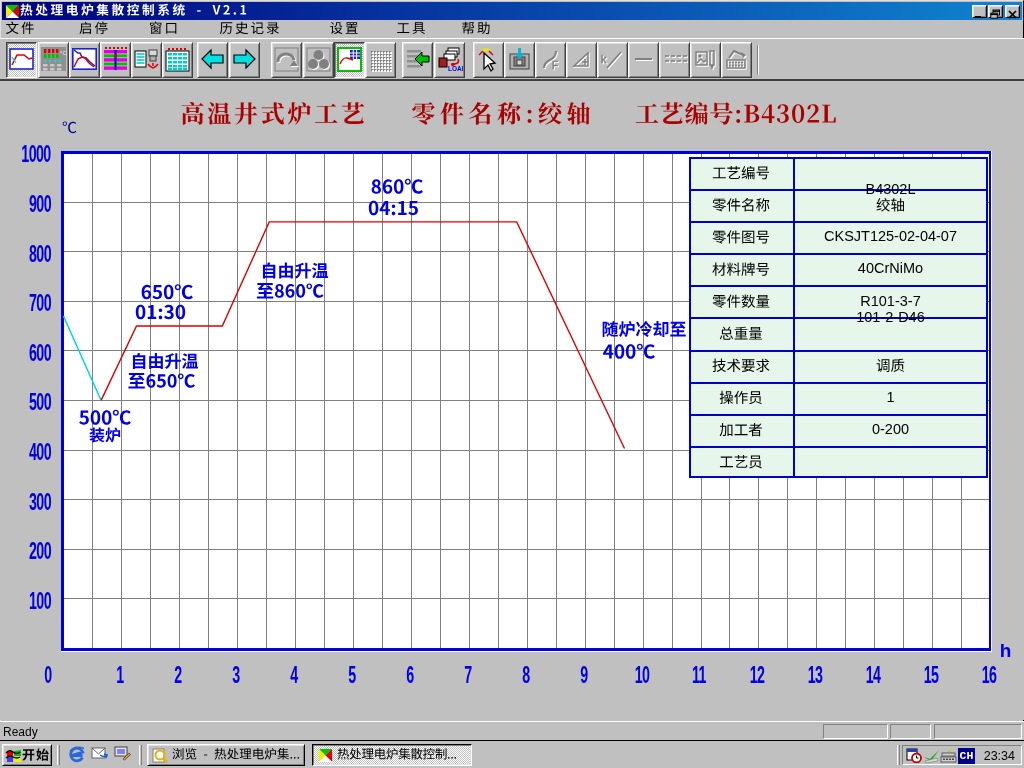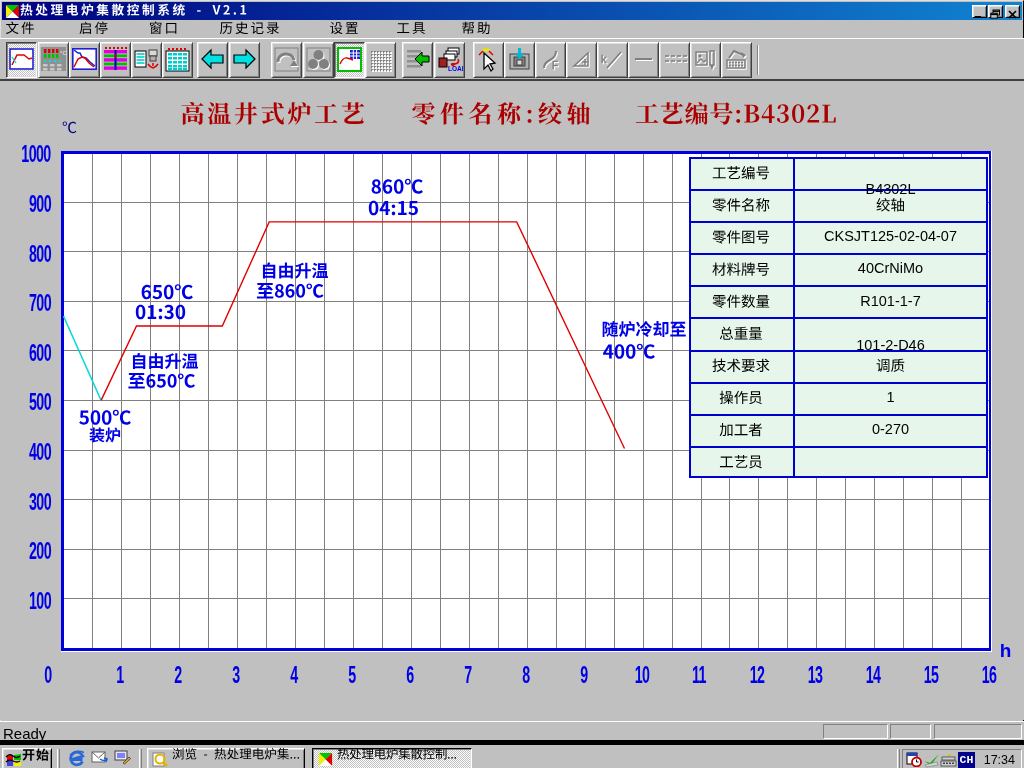--- a/index.html
+++ b/index.html
@@ -12,23 +12,23 @@
 .tbtn{position:absolute;top:3px;width:31px;height:36px;background:#c0c0c0;border:1px solid;border-color:#ffffff #404040 #404040 #ffffff;box-shadow:inset 1px 1px 0 #dfdfdf,inset -1px -1px 0 #808080}
 .tbtn svg{position:absolute;left:1px;top:3px}
 .tbtn.press{border-color:#404040 #ffffff #ffffff #404040;box-shadow:inset 1px 1px 0 #808080,inset -1px -1px 0 #dfdfdf;background-image:conic-gradient(#fff 90deg,#c0c0c0 90deg 180deg,#fff 180deg 270deg,#c0c0c0 270deg);background-size:2px 2px}
 #client{position:absolute;left:0;top:79px;width:1024px;height:641px;background:#c0c0c0;border-top:2px solid #404040}
 #plot{position:absolute;left:61px;top:151px;width:931px;height:501px;background:#ffffff}
 #ptable{position:absolute;left:689px;top:157px;width:299px;height:321px;background:#e6f6ea;border:2px solid #0000cc;z-index:20}
 .trow{position:absolute;left:0;width:295px;border-bottom:2px solid #0000cc;height:32.1px}
 #tcol{position:absolute;left:102px;top:0;width:2px;height:317px;background:#0000cc}
 .tv{position:absolute;width:180px;text-align:center;font-size:14.5px;color:#000;z-index:30}
 .ax{position:absolute;width:60px;text-align:center;font-size:23px;font-weight:bold;color:#0000e8;transform:scaleX(0.62);letter-spacing:-1px;z-index:15;line-height:22px}
-#statusbar{position:absolute;left:0;top:721px;width:1024px;height:19px;background:#c0c0c0;border-top:1px solid #ffffff;font-size:15px}
+#statusbar{position:absolute;left:0;top:721px;width:1024px;height:19px;background:#c0c0c0;border-top:1px solid #ffffff;font-size:12px}
 .spanel{position:absolute;top:1.5px;height:15px;border:1px solid;border-color:#808080 #ffffff #ffffff #808080}
-#taskbar{position:absolute;left:0;top:740px;width:1024px;height:28px;background:#c0c0c0;border-top:5px solid #000000}
+#taskbar{position:absolute;left:0;top:740px;width:1024px;height:28px;background:#c0c0c0;border-top:1px solid #000000}
 .tkbtn{position:absolute;top:3px;height:22px;background:#c0c0c0;border:1px solid;border-color:#ffffff #000000 #000000 #ffffff;box-shadow:inset 1px 1px 0 #dfdfdf,inset -1px -1px 0 #808080}
 .tkbtn.press{border-color:#000000 #ffffff #ffffff #000000;box-shadow:inset 1px 1px 0 #808080,inset -1px -1px 0 #dfdfdf;background-image:conic-gradient(#fff 90deg,#c0c0c0 90deg 180deg,#fff 180deg 270deg,#c0c0c0 270deg);background-size:2px 2px}
 .ridge{position:absolute;top:4px;width:3px;height:20px;border-left:1px solid #ffffff;border-right:1px solid #808080}
 .qico{position:absolute;top:5px}
 </style></head>
 <body>
 
 <div class="abs" style="left:0;top:0;width:1024px;height:768px;border:1px solid #dfdfdf;border-right-color:#000;border-bottom-color:#000"></div>
 
 <div id="titlebar">
@@ -600,24 +600,24 @@
 <div class="ax" style="left:669px;top:663.5px">11</div>
 <div class="ax" style="left:727px;top:663.5px">12</div>
 <div class="ax" style="left:785px;top:663.5px">13</div>
 <div class="ax" style="left:843px;top:663.5px">14</div>
 <div class="ax" style="left:901px;top:663.5px">15</div>
 <div class="ax" style="left:959px;top:663.5px">16</div>
 <div class="ax" style="left:975px;top:640px;transform:scaleX(1);font-size:19px">h</div>
 <div class="tv" style="left:800.5px;top:181px">B4302L</div>
 <div class="tv" style="left:800.5px;top:228.2px">CKSJT125-02-04-07</div>
 <div class="tv" style="left:800.5px;top:260.4px">40CrNiMo</div>
-<div class="tv" style="left:800.5px;top:292.5px">R101-1-7</div>
-<div class="tv" style="left:800.5px;top:337px">101-2-D46</div>
+<div class="tv" style="left:800.5px;top:292.5px">R101-3-7</div>
+<div class="tv" style="left:800.5px;top:309px">101-2-D46</div>
 <div class="tv" style="left:800.5px;top:388.8px">1</div>
-<div class="tv" style="left:800.5px;top:420.9px">0-270</div>
+<div class="tv" style="left:800.5px;top:420.9px">0-200</div>
 <div id="statusbar">
   <div style="position:absolute;left:3px;top:3px">Ready</div>
   <div class="spanel" style="left:823px;width:65px"></div>
   <div class="spanel" style="left:890px;width:41px"></div>
   <div class="spanel" style="left:934px;width:88px"></div>
 </div>
 <div id="taskbar">
   <div class="tkbtn" style="left:2px;width:50px">
     <svg class="qico" style="position:absolute;left:2px;top:2.5px" width="18" height="16" viewBox="0 0 18 16">
       <g>
@@ -679,21 +679,21 @@
         <g fill="#404040">
           <rect x="3" y="9.5" width="2" height="1.5"></rect>
           <rect x="6" y="9.5" width="2" height="1.5"></rect>
           <rect x="9" y="9.5" width="2" height="1.5"></rect>
           <rect x="12" y="9.5" width="2" height="1.5"></rect>
         </g>
         <rect x="8" y="1" width="3" height="2" fill="#e0c000"></rect>
       </svg>
     <div style="position:absolute;left:55px;top:2px;width:17px;height:16px;background:#000088"></div>
     <div style="position:absolute;left:55px;top:2px;width:17px;height:16px;color:#fff;font-weight:bold;font-size:11.5px;text-align:center;line-height:16px;font-family:'Liberation Mono',monospace">CH</div>
-    <div style="position:absolute;right:6px;top:3px;font-size:12.5px">17:34</div>
+    <div style="position:absolute;right:6px;top:3px;font-size:12.5px">23:34</div>
   </div>
 </div>
 <svg width="1024" height="768" style="position:absolute;left:0;top:0;z-index:40;pointer-events:none">
     <defs>
       <path id="g0" d="M0.327 -0.109C0.338 -0.047 0.346 0.035 0.346 0.084L0.464 0.067C0.463 0.018 0.451 -0.061 0.438 -0.122ZM0.531 -0.111C0.553 -0.049 0.576 0.031 0.582 0.08L0.702 0.057C0.694 0.007 0.668 -0.071 0.643 -0.13ZM0.735 -0.113C0.78 -0.048 0.833 0.04 0.854 0.094L0.968 0.043C0.943 -0.012 0.887 -0.097 0.841 -0.157ZM0.156 -0.15C0.124 -0.08 0.073 0 0.033 0.047L0.148 0.094C0.189 0.038 0.239 -0.047 0.271 -0.12ZM0.541 -0.851 0.539 -0.711H0.422V-0.61H0.535C0.532 -0.564 0.527 -0.522 0.52 -0.484L0.461 -0.517L0.41 -0.443L0.399 -0.546L0.3 -0.523V-0.606H0.404V-0.716H0.3V-0.847H0.19V-0.716H0.057V-0.606H0.19V-0.498L0.034 -0.465L0.058 -0.349L0.19 -0.382V-0.289C0.19 -0.277 0.186 -0.273 0.172 -0.273C0.159 -0.273 0.117 -0.273 0.077 -0.275C0.091 -0.244 0.106 -0.198 0.109 -0.167C0.176 -0.167 0.223 -0.17 0.257 -0.187C0.291 -0.205 0.3 -0.234 0.3 -0.288V-0.41L0.406 -0.437L0.404 -0.434L0.488 -0.383C0.461 -0.326 0.421 -0.279 0.359 -0.242C0.385 -0.222 0.419 -0.18 0.433 -0.153C0.504 -0.197 0.552 -0.252 0.584 -0.32C0.622 -0.294 0.656 -0.27 0.679 -0.249L0.739 -0.345C0.71 -0.368 0.667 -0.396 0.62 -0.425C0.634 -0.48 0.642 -0.542 0.646 -0.61H0.739C0.734 -0.34 0.735 -0.171 0.863 -0.171C0.938 -0.171 0.969 -0.207 0.98 -0.33C0.953 -0.338 0.913 -0.356 0.891 -0.375C0.888 -0.304 0.882 -0.274 0.868 -0.274C0.837 -0.274 0.841 -0.433 0.852 -0.711H0.651L0.654 -0.851Z"></path>
       <path id="g1" d="M0.395 -0.581C0.381 -0.472 0.357 -0.38 0.323 -0.302C0.292 -0.358 0.266 -0.427 0.244 -0.509L0.267 -0.581ZM0.196 -0.848C0.169 -0.648 0.111 -0.45 0.037 -0.35C0.069 -0.334 0.113 -0.303 0.135 -0.283C0.152 -0.306 0.168 -0.332 0.183 -0.362C0.205 -0.295 0.231 -0.238 0.26 -0.19C0.2 -0.103 0.121 -0.042 0.023 0.001C0.053 0.019 0.103 0.067 0.123 0.095C0.208 0.054 0.28 -0.005 0.34 -0.084C0.457 0.038 0.607 0.07 0.772 0.07H0.935C0.942 0.035 0.962 -0.027 0.982 -0.057C0.934 -0.056 0.818 -0.056 0.778 -0.056C0.639 -0.056 0.508 -0.082 0.405 -0.189C0.469 -0.312 0.511 -0.472 0.53 -0.675L0.449 -0.695L0.427 -0.691H0.296C0.306 -0.734 0.315 -0.778 0.323 -0.822ZM0.59 -0.85V-0.101H0.718V-0.476C0.77 -0.406 0.821 -0.332 0.847 -0.279L0.955 -0.345C0.912 -0.42 0.82 -0.535 0.75 -0.618L0.718 -0.6V-0.85Z"></path>
       <path id="g2" d="M0.514 -0.527H0.617V-0.442H0.514ZM0.718 -0.527H0.816V-0.442H0.718ZM0.514 -0.706H0.617V-0.622H0.514ZM0.718 -0.706H0.816V-0.622H0.718ZM0.329 -0.051V0.058H0.975V-0.051H0.729V-0.146H0.941V-0.254H0.729V-0.34H0.931V-0.807H0.405V-0.34H0.606V-0.254H0.399V-0.146H0.606V-0.051ZM0.024 -0.124 0.051 -0.002C0.147 -0.033 0.268 -0.073 0.379 -0.111L0.358 -0.225L0.261 -0.194V-0.394H0.351V-0.504H0.261V-0.681H0.368V-0.792H0.036V-0.681H0.146V-0.504H0.045V-0.394H0.146V-0.159Z"></path>
       <path id="g3" d="M0.429 -0.381V-0.288H0.235V-0.381ZM0.558 -0.381H0.754V-0.288H0.558ZM0.429 -0.491H0.235V-0.588H0.429ZM0.558 -0.491V-0.588H0.754V-0.491ZM0.111 -0.705V-0.112H0.235V-0.17H0.429V-0.117C0.429 0.037 0.468 0.078 0.606 0.078C0.637 0.078 0.765 0.078 0.798 0.078C0.92 0.078 0.957 0.02 0.974 -0.138C0.945 -0.144 0.906 -0.16 0.876 -0.176V-0.705H0.558V-0.844H0.429V-0.705ZM0.854 -0.17C0.846 -0.069 0.834 -0.043 0.785 -0.043C0.759 -0.043 0.647 -0.043 0.62 -0.043C0.565 -0.043 0.558 -0.052 0.558 -0.116V-0.17Z"></path>
       <path id="g4" d="M0.071 -0.641C0.068 -0.559 0.053 -0.451 0.031 -0.388L0.119 -0.356C0.144 -0.43 0.158 -0.544 0.158 -0.63ZM0.347 -0.682C0.335 -0.618 0.31 -0.529 0.289 -0.471L0.363 -0.439C0.389 -0.491 0.42 -0.574 0.451 -0.644ZM0.179 -0.839V-0.496C0.179 -0.323 0.164 -0.135 0.035 0.004C0.06 0.022 0.099 0.065 0.116 0.092C0.19 0.015 0.233 -0.074 0.257 -0.169C0.289 -0.124 0.323 -0.073 0.343 -0.038L0.421 -0.121C0.401 -0.148 0.316 -0.255 0.28 -0.294C0.287 -0.361 0.289 -0.429 0.289 -0.495V-0.839ZM0.592 -0.806C0.618 -0.768 0.646 -0.718 0.661 -0.679H0.458V-0.372C0.458 -0.247 0.449 -0.091 0.351 0.016C0.377 0.031 0.428 0.074 0.447 0.097C0.546 -0.01 0.572 -0.178 0.577 -0.316H0.828V-0.256H0.944V-0.679H0.706L0.775 -0.712C0.761 -0.75 0.727 -0.807 0.694 -0.85ZM0.828 -0.423H0.578V-0.571H0.828Z"></path>
       <path id="g5" d="M0.438 -0.279V-0.227H0.048V-0.132H0.335C0.243 -0.081 0.124 -0.039 0.015 -0.016C0.04 0.009 0.074 0.054 0.092 0.083C0.209 0.05 0.338 -0.011 0.438 -0.083V0.088H0.557V-0.087C0.656 -0.015 0.784 0.045 0.901 0.078C0.917 0.05 0.951 0.005 0.976 -0.018C0.871 -0.041 0.756 -0.083 0.667 -0.132H0.952V-0.227H0.557V-0.279ZM0.481 -0.541V-0.501H0.278V-0.541ZM0.465 -0.825C0.475 -0.803 0.486 -0.777 0.495 -0.753H0.334C0.351 -0.778 0.366 -0.803 0.381 -0.828L0.259 -0.852C0.213 -0.765 0.132 -0.661 0.021 -0.582C0.048 -0.566 0.086 -0.528 0.105 -0.503C0.124 -0.518 0.142 -0.533 0.159 -0.549V-0.262H0.278V-0.288H0.926V-0.38H0.596V-0.422H0.858V-0.501H0.596V-0.541H0.857V-0.619H0.596V-0.661H0.902V-0.753H0.619C0.608 -0.785 0.59 -0.824 0.572 -0.855ZM0.481 -0.619H0.278V-0.661H0.481ZM0.481 -0.422V-0.38H0.278V-0.422Z"></path>

